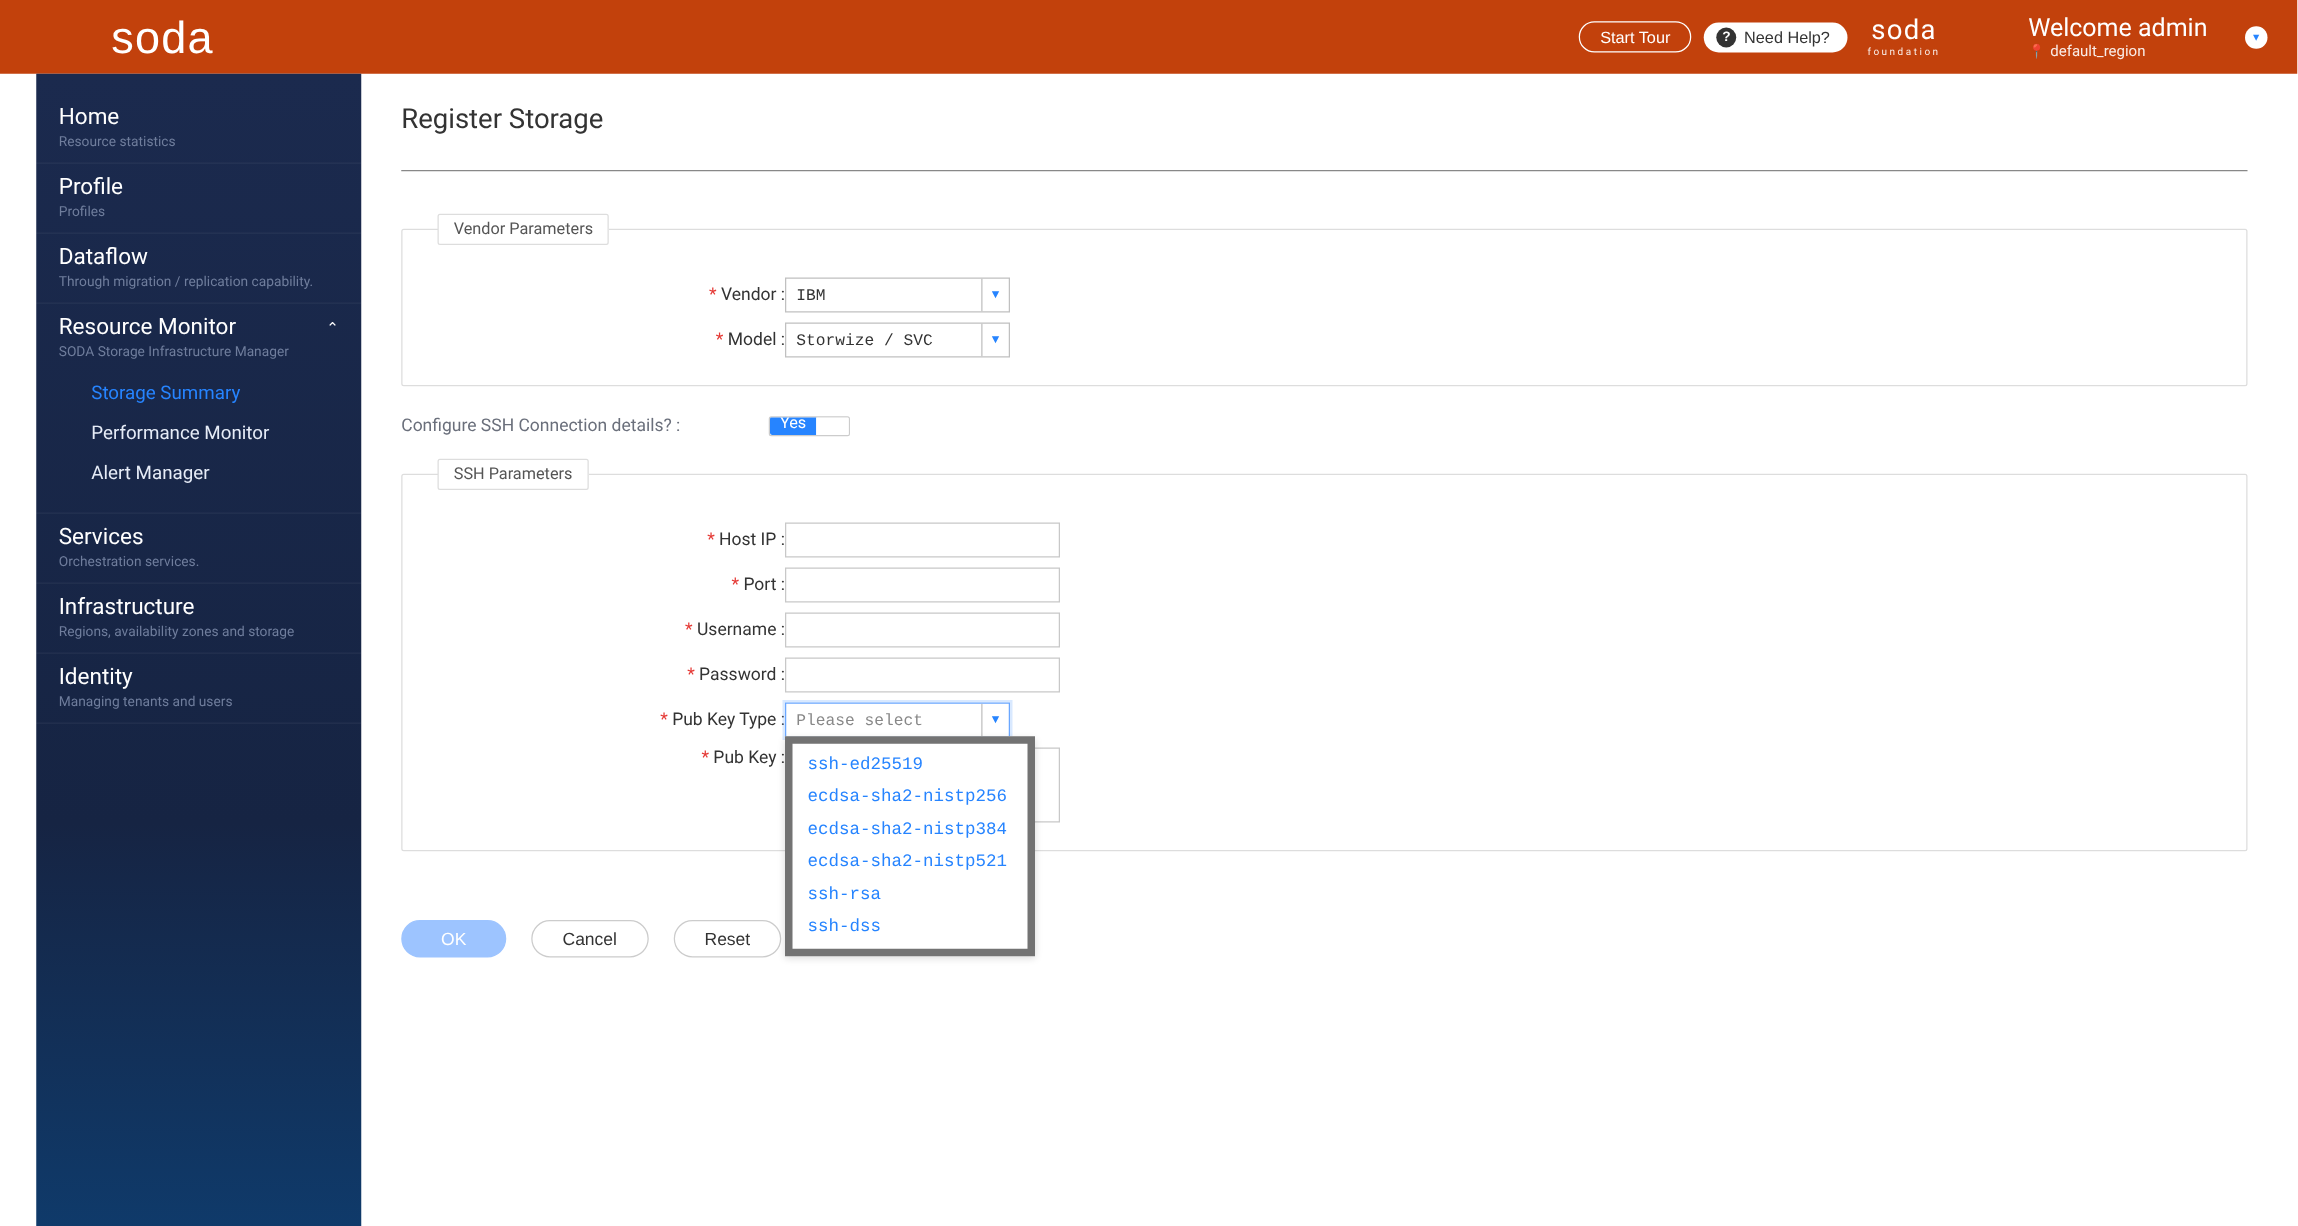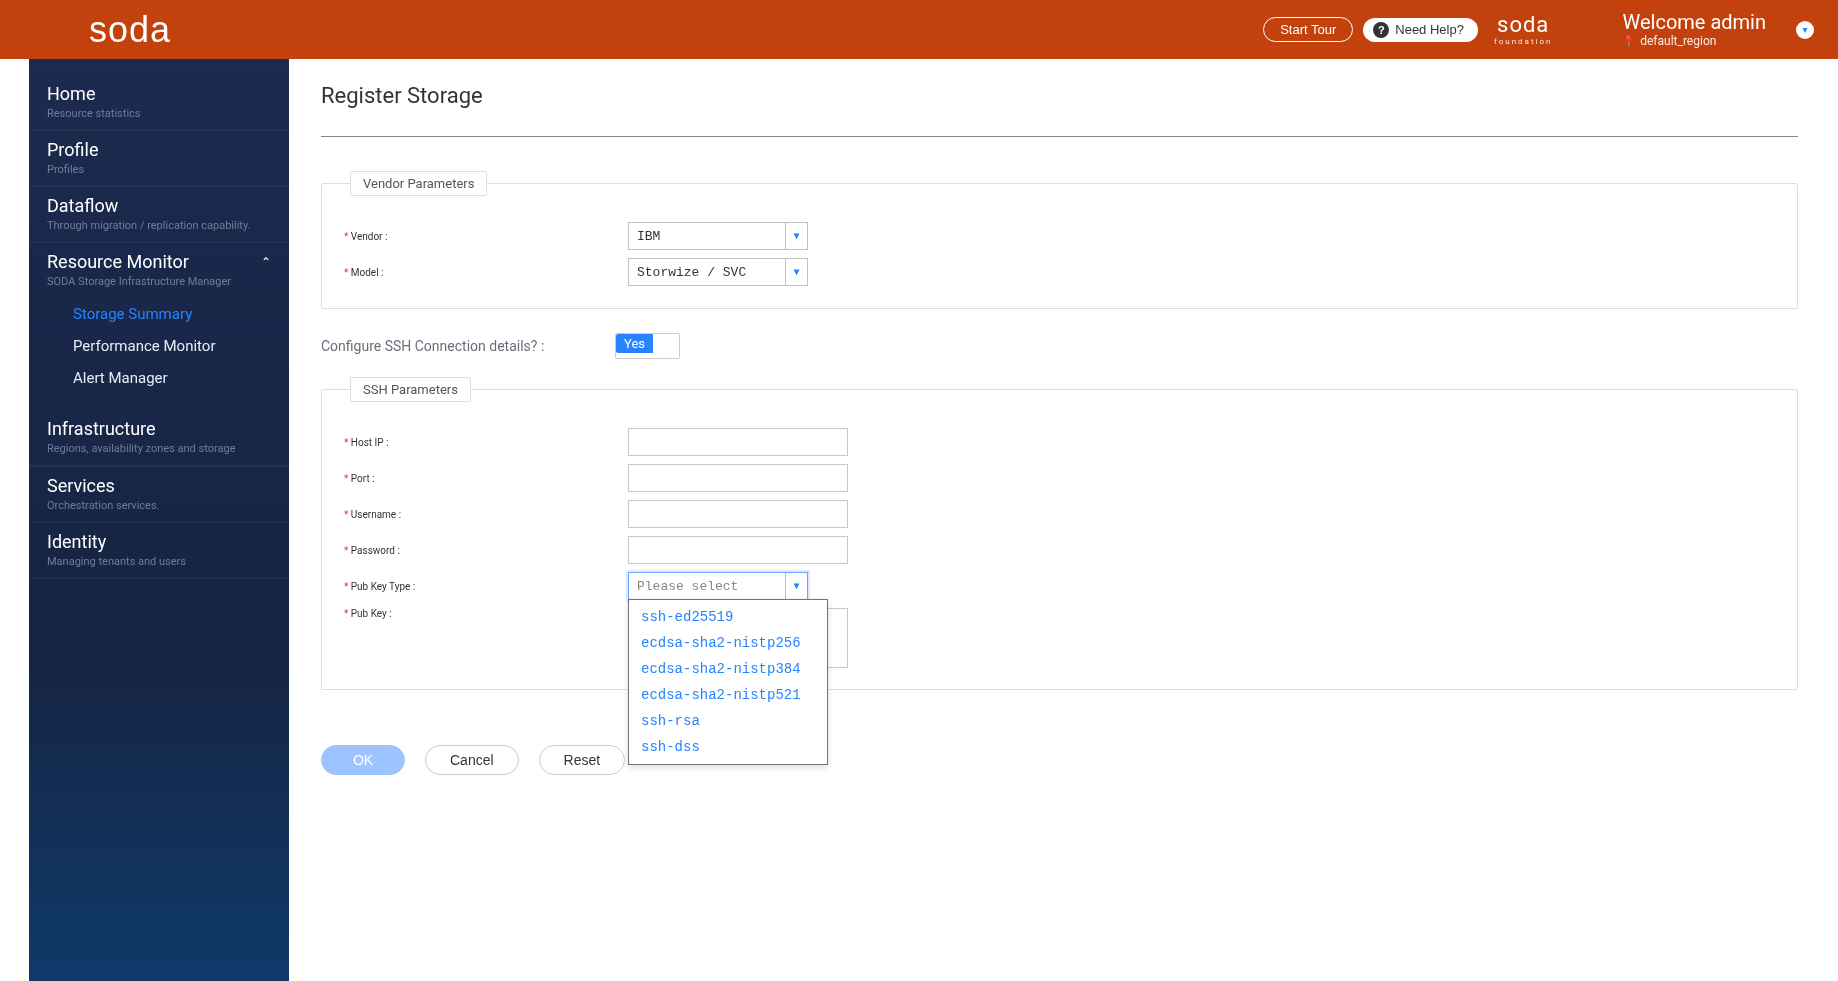--- a/index.html
+++ b/index.html
@@ -40,40 +40,40 @@
   .breadcrumb { font-size: 14px; color:#777; margin-bottom: 22px; }
   .breadcrumb a { color:#2684ff; text-decoration:none; }
   .page-title { font-size: 22px; color:#333; font-weight:400; margin-bottom: 28px; }
   .hr-main { border:0; border-top:1px solid #555; opacity:.7; margin-bottom: 34px; }
 
   
   fieldset.panel { border:1px solid #ddd; border-radius:2px; padding: 22px 22px 18px 22px; position:relative; margin-bottom: 24px; }
   fieldset.panel > legend { padding: 4px 12px; border:1px solid #ddd; background:#fff; font-size:13px; color:#555; border-radius:2px; margin-left: 6px; }
 
   .form-row { display:flex; align-items:center; min-height: 36px; margin-bottom: 0; }
-  .form-row .lbl { width: 284px; font-size: 10px; color:#333; }
+  .form-row .lbl { width: 284px; font-size: 14px; color:#333;text-align:right; }
   .form-row .lbl.req::before { content:'* '; color:#e53935; }
   .form-row .ctrl { }
   
   .dropdown { width: 180px; height: 28px; border:1px solid #c0c0c0; background:#fff; display:flex; align-items:center; justify-content:space-between; padding: 0 0 0 8px; font-size:13px; cursor:pointer; position:relative;font-family:Liberation Mono, monospace; }
   .dropdown.focused { border-color:#6aa7ff; box-shadow: 0 0 0 2px rgba(102,167,255,0.25); }
   .dropdown .dd-arrow { width:22px; height:100%; border-left:1px solid #c0c0c0; display:flex; align-items:center; justify-content:center; color:#2684ff; font-size:10px; }
   .dropdown .dd-text.placeholder { color:#888; }
 
   .text-input { width: 220px; height: 28px; border:1px solid #c8c8c8; padding: 0 8px; font-size:13px; }
   .textarea { width:220px; height:60px; border:1px solid #c8c8c8; padding:6px 8px; font-size:13px; resize:none; }
 
   .ssh-toggle-row { display:flex; align-items:center; margin: 6px 0 18px 0; }
   .ssh-toggle-row .lbl { font-size:14px; color:#6a6f7b; width: 294px; }
   .switch-yes { background:#2684ff; color:#fff; font-size:13px; padding:2px 8px; border-radius:2px 0 0 2px; }
-  .switch-wrap { display:inline-flex; align-items:flex-start; border:1px solid #ccc; height:26px; border-radius:2px; overflow:hidden; cursor:pointer; }
+  .switch-wrap { display:inline-flex; align-items:flex-end; border:1px solid #ccc; height:16px; border-radius:2px; overflow:hidden; cursor:pointer; }
   .switch-pad { width:26px; height:100%; background:#fff; }
 
   
-  .dd-panel { position:absolute; top: 100%; left:-1px; width: calc(100% + 2px); min-width: 200px; background:#fff; border:1px solid #737373; box-shadow: 0 2px 6px rgba(0,0,0,.15); z-index: 50; padding:4px 0; }
+  .dd-panel { position:absolute; top: 100%; left:-1px; width: calc(100% + 2px); min-width: 200px; background:#fff; border:6px solid #737373; box-shadow: 0 2px 6px rgba(0,0,0,.15); z-index: 50; padding:4px 0; }
   .dd-panel .opt { padding: 5px 12px; font-size:14px; color:#2684ff; cursor:pointer; }
 
   
   .form-footer { display:flex; gap: 20px; margin-top: 30px; }
   .btn { border-radius: 16px; padding: 6px 24px; font-size:14px; cursor:pointer; background:#fff; border:1px solid #ccc; color:#333; min-width: 84px; text-align:center;margin-top:25px; }
   .btn.primary { background:#9dc4ff; border-color:#9dc4ff; color:#fff; }
 
   .pin-icon { font-size:11px; }
 </style>
 </head>
@@ -129,31 +129,31 @@
         <span>Resource Monitor</span>
         <span class="caret">⌃</span>
       </div>
       <div class="nav-sub">SODA Storage Infrastructure Manager</div>
       <div class="subnav">
         <a class="active">Storage Summary</a>
         <a>Performance Monitor</a>
         <a>Alert Manager</a>
       </div>
     </div>
+    <div class="nav-group" style="border-top:1px solid rgba(255,255,255,0.06);">
+      <div class="nav-title">
+          <span>Services</span>
+        </div>
+      <div class="nav-sub">Orchestration services.</div>
+    </div>
     <div class="nav-group">
       <div class="nav-title">
           <span>Infrastructure</span>
         </div>
       <div class="nav-sub">Regions, availability zones and storage</div>
-    </div>
-    <div class="nav-group" style="border-top:1px solid rgba(255,255,255,0.06);">
-      <div class="nav-title">
-          <span>Services</span>
-        </div>
-      <div class="nav-sub">Orchestration services.</div>
     </div>
     <div class="nav-group">
       <div class="nav-title">
           <span>Identity</span>
         </div>
       <div class="nav-sub">Managing tenants and users</div>
     </div>
   </aside>
 
   <main class="main">

